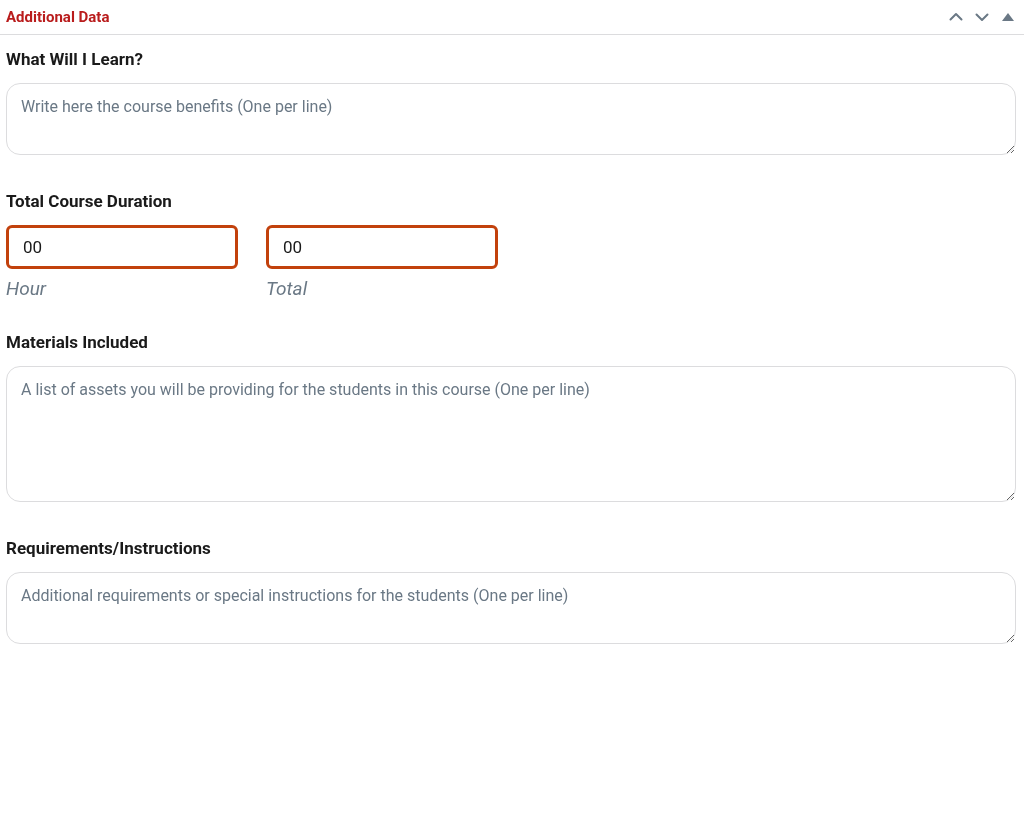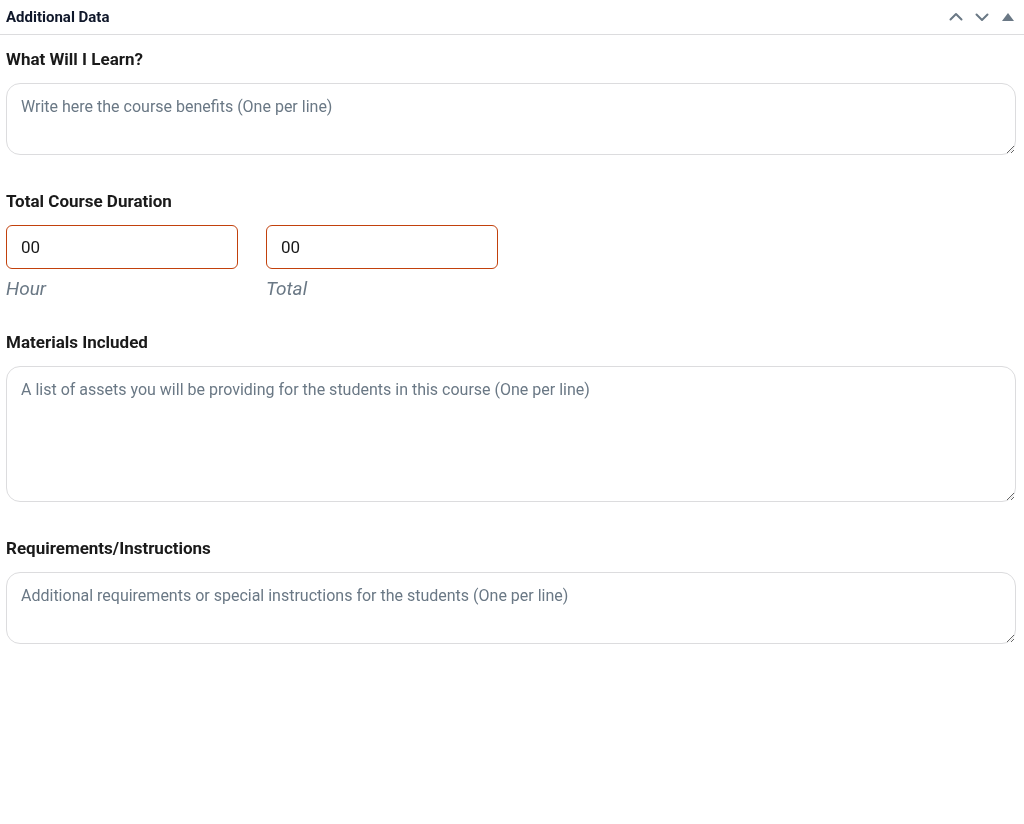--- a/index.html
+++ b/index.html
@@ -18,21 +18,21 @@
     .panel-header {
       display: flex;
       align-items: center;
       justify-content: space-between;
       padding: 8px 8px 8px 6px;
       border-bottom: 1px solid #dcdcde;
     }
     .panel-title {
       font-size: 15px;
       font-weight: 700;
-      color: #0f172a;
+      color: #b91c1c;
     }
     .panel-controls {
       display: flex;
       align-items: center;
       gap: 10px;
     }
     .panel-controls svg {
       width: 16px;
       height: 16px;
       display: block;
@@ -77,21 +77,21 @@
       gap: 28px;
     }
     .duration-col {
       display: flex;
       flex-direction: column;
       width: 232px;
     }
     .number-input {
       width: 100%;
       height: 44px;
-      border: 1px solid #c2410c;
+      border: 3px solid #c2410c;
       border-radius: 6px;
       padding: 0 14px;
       font-size: 17px;
       font-family: inherit;
       color: #1a1a1a;
     }
     .sub-label {
       font-size: 19px;
       color: #6a7885;
       margin-top: 8px;

